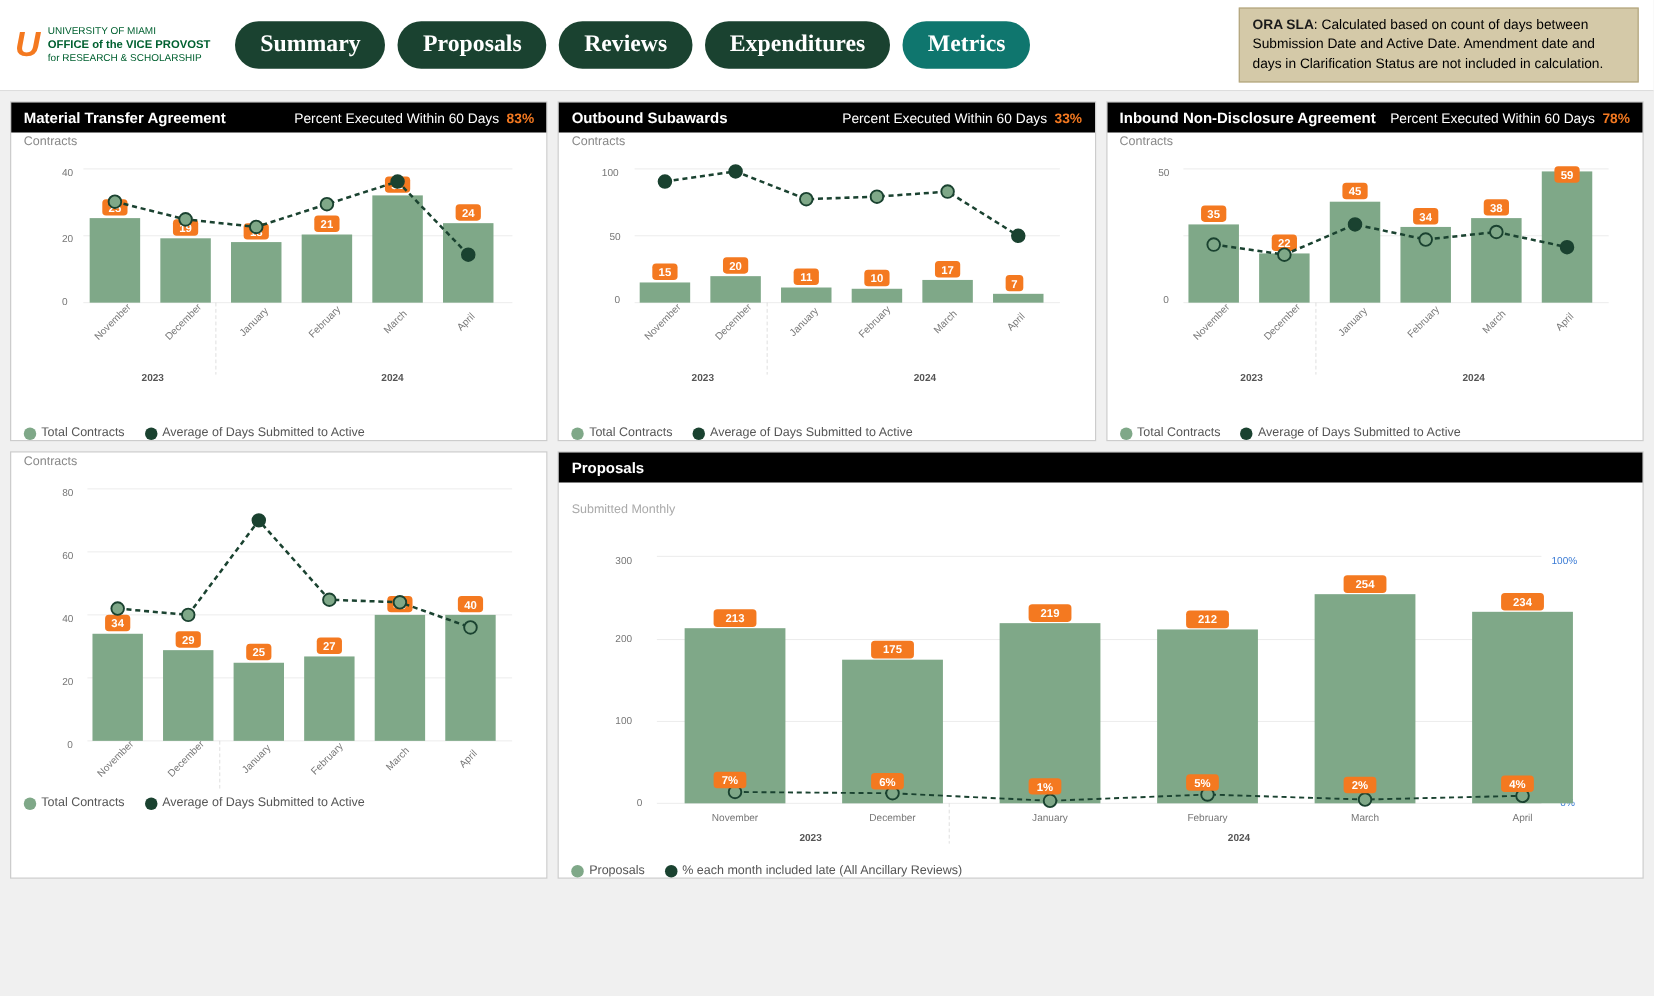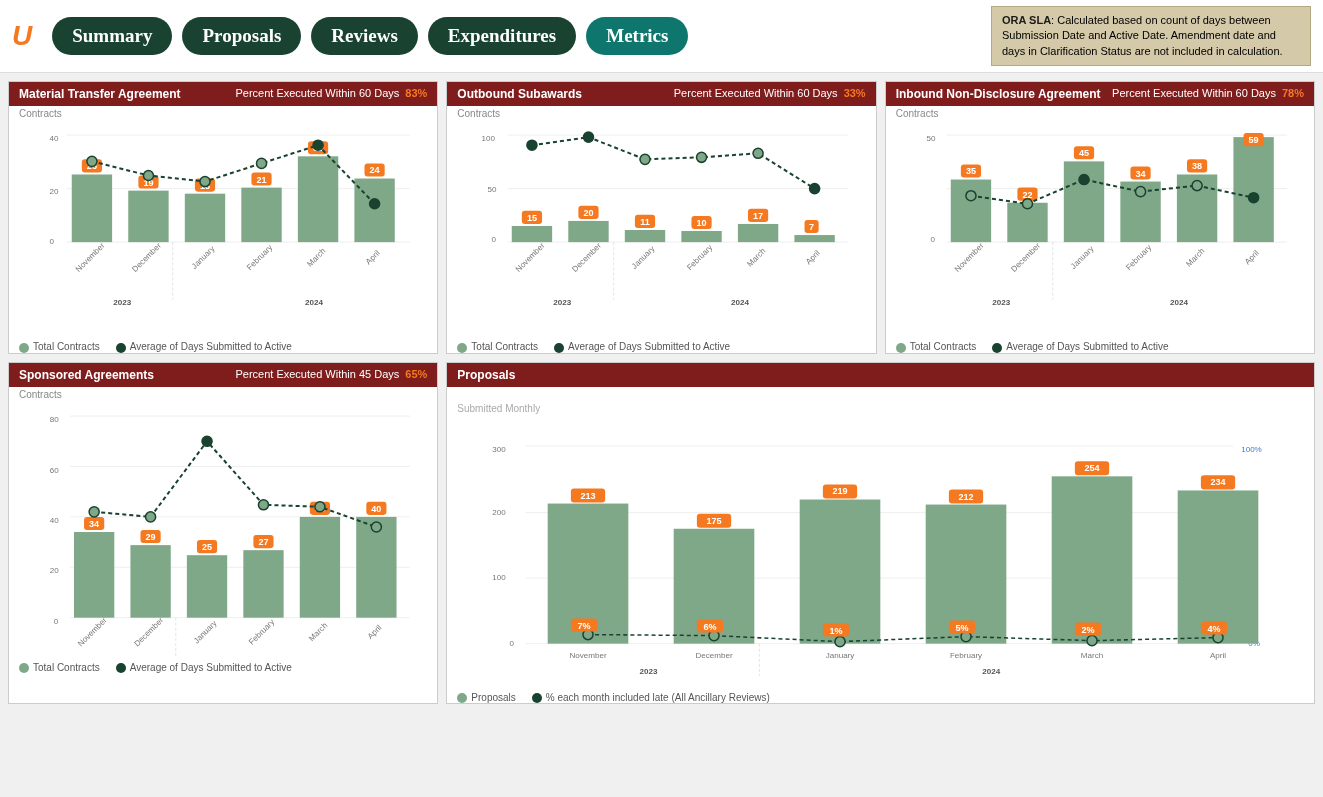--- a/index.html
+++ b/index.html
@@ -68,26 +68,26 @@
 
     .chart-card {
       background: #fff;
       border: 1px solid #ccc;
     }
     .chart-card.wide2 {
       grid-column: span 2;
     }
 
     .card-header {
-      background: #7f1d1d;
+      background: #000000;
       color: #fff;
       padding: 5px 10px;
       display: flex;
       justify-content: space-between;
-      align-items: flex-start;
+      align-items: flex-end;
     }
     .card-header-title { font-size: 12px; font-weight: bold; }
     .card-header-pct {
       display: flex;
       align-items: center;
       gap: 6px;
     }
     .card-header-pct span { font-size: 11px; }
     .pct-value { font-size: 22px; font-weight: bold; color: #f47920; }
 
@@ -134,20 +134,25 @@
     .proposals-area {
       height: 260px;
     }
   </style>
 </head>
 <body>
 
 <div class="top-bar">
   <div class="logo-area">
     <div class="logo-u">U</div>
+    <div class="logo-text">
+      <div>UNIVERSITY OF MIAMI</div>
+      <strong>OFFICE of the VICE PROVOST</strong>
+      <div>for RESEARCH &amp; SCHOLARSHIP</div>
+    </div>
   </div>
 
   <button class="nav-btn">Summary</button>
   <button class="nav-btn">Proposals</button>
   <button class="nav-btn">Reviews</button>
   <button class="nav-btn">Expenditures</button>
   <button class="nav-btn active">Metrics</button>
 
   <div class="sla-box">
     <strong>ORA SLA</strong><span>: Calculated based on count of days between Submission Date and Active Date. Amendment date and days in Clarification Status are not included in calculation.</span>
@@ -343,27 +348,20 @@
         <text class="axis-year" x="268" y="180" text-anchor="middle">2024</text>
       </svg>
     </div>
     <div class="chart-legend">
       <span><span class="legend-dot" style="background:#7fa888;"></span><span>Total Contracts</span></span>
       <span><span class="legend-dot" style="background:#1a4230;"></span><span>Average of Days Submitted to Active</span></span>
     </div>
   </div>
 
   <div class="chart-card">
-    <div class="card-header">
-      <span class="card-header-title">Sponsored Agreements</span>
-      <div class="card-header-pct">
-        <span>Percent Executed Within 45 Days</span>
-        <span class="pct-value">65%</span>
-      </div>
-    </div>
     <div class="card-sub">Contracts</div>
     <div class="chart-area" style="height:260px;">
       <svg class="chart-svg" viewBox="0 0 380 250">
         <text class="axis-label" x="18" y="18">80</text>
         <text class="axis-label" x="18" y="68">60</text>
         <text class="axis-label" x="18" y="118">40</text>
         <text class="axis-label" x="18" y="168">20</text>
         <text class="axis-label" x="22" y="218">0</text>
         <line x1="38" y1="12" x2="375" y2="12" stroke="#e0e0e0" stroke-width="0.5"></line>
         <line x1="38" y1="62" x2="375" y2="62" stroke="#e0e0e0" stroke-width="0.5"></line>

